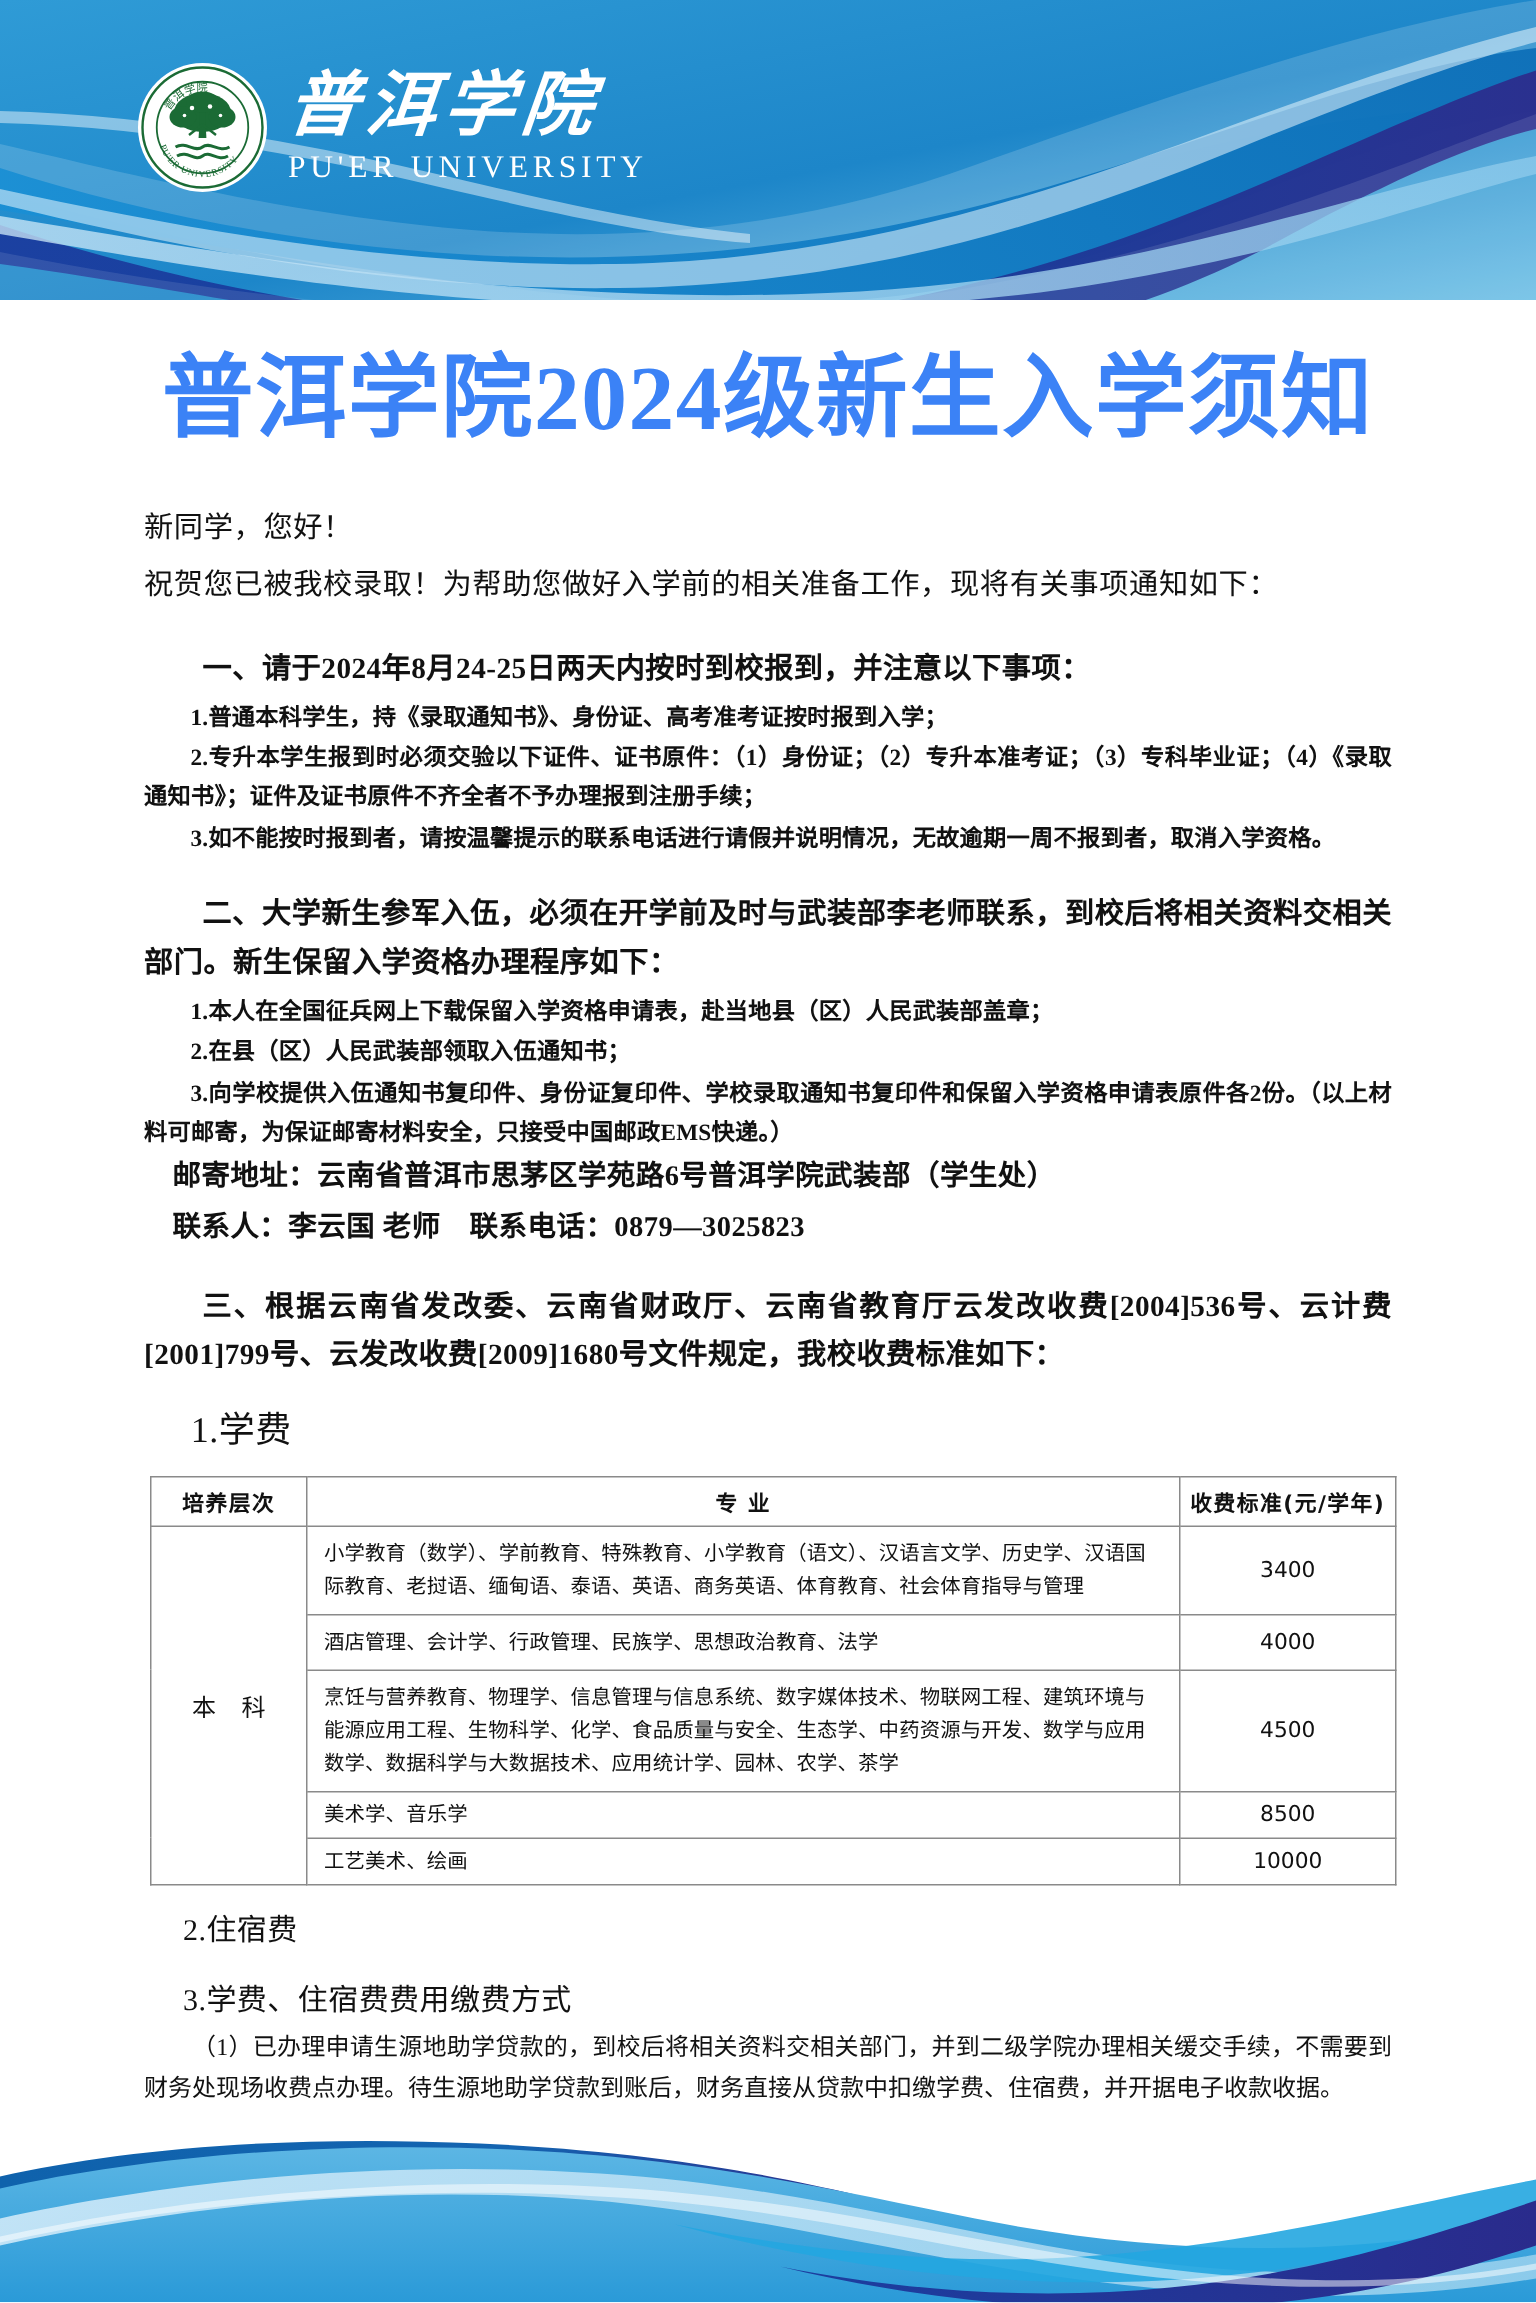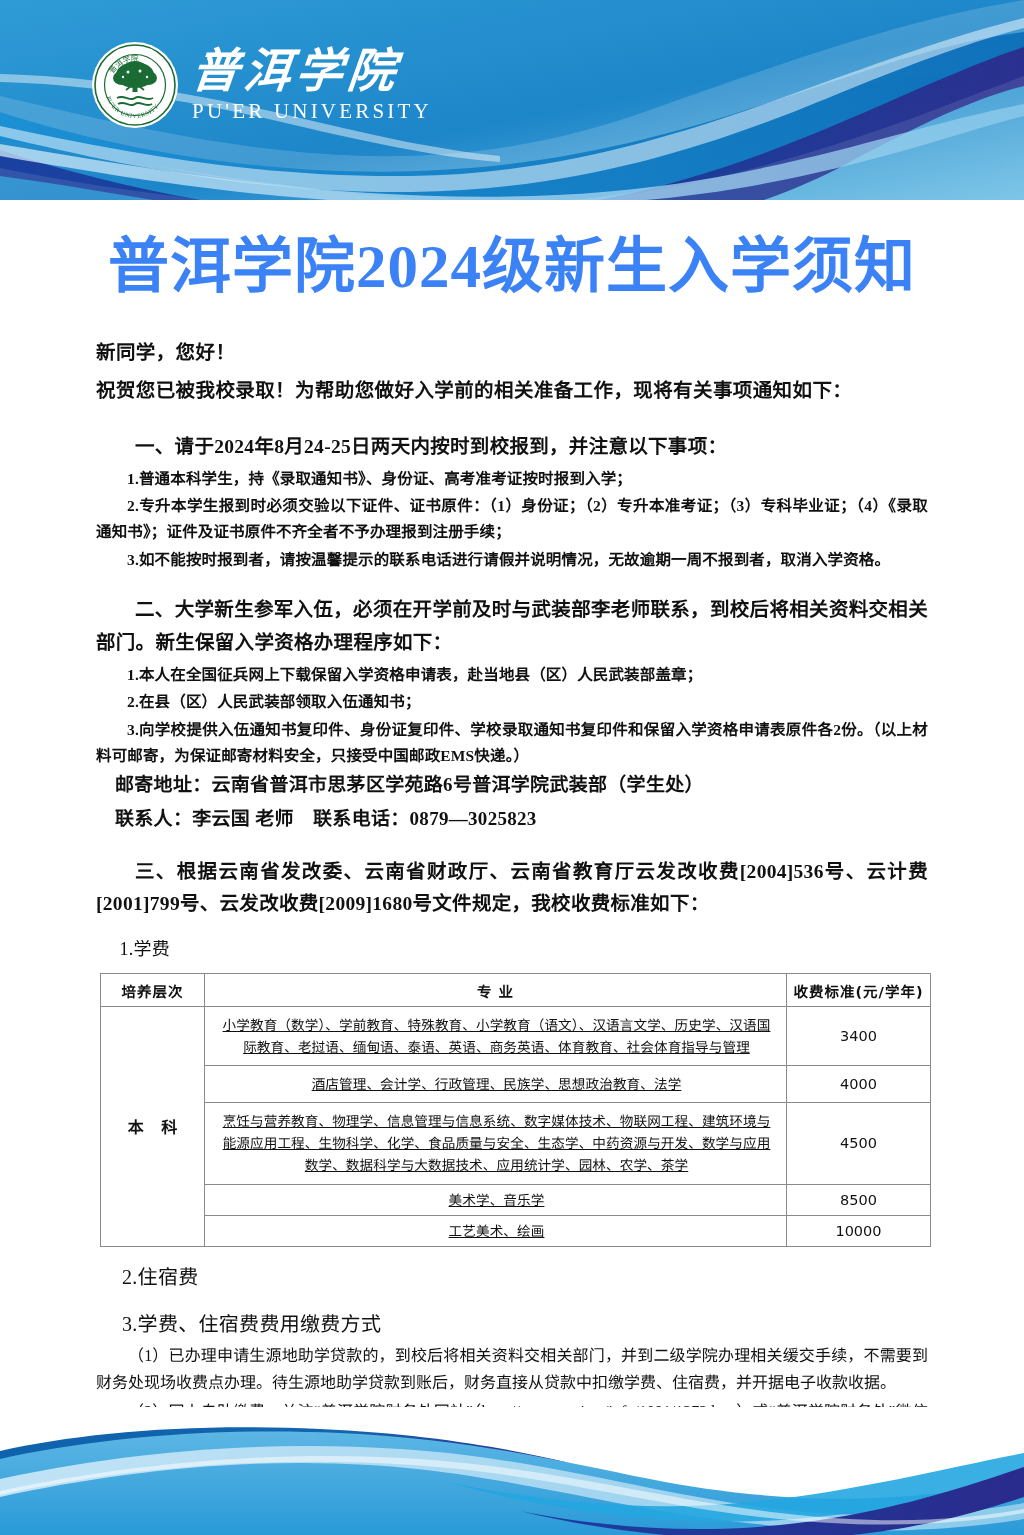--- a/index.html
+++ b/index.html
@@ -93,21 +93,21 @@
     letter-spacing: 1px;
     line-height: 1.1;
     margin: 33px 0 0 0;
     white-space: nowrap;
   }
 
   .body-block { margin-top: 34px; }
 
   .greet {
     font-size: 19.5px;
-    font-weight: bold;
+    font-weight: normal;
     line-height: 1.95;
     letter-spacing: 0.4px;
     text-align: justify;
   }
 
   .sec-head {
     font-size: 19.5px;
     font-weight: bold;
     line-height: 1.72;
     letter-spacing: 0.3px;
@@ -128,21 +128,21 @@
 
   .contact {
     font-size: 19px;
     font-weight: bold;
     line-height: 1.78;
     text-indent: 1em;
     letter-spacing: 0.3px;
   }
 
   .lvl2 {
-    font-size: 18px;
+    font-size: 24px;
     line-height: 1.7;
     text-indent: 1.3em;
     margin-top: 13px;
     letter-spacing: 0.3px;
   }
   .lvl2.bigger { font-size: 20px; }
 
   .plain {
     font-size: 15.5px;
     line-height: 1.6;
@@ -179,31 +179,30 @@
     height: 30px;
     letter-spacing: 1px;
   }
   col.c1 { width: 104px; }
   col.c2 { width: 582px; }
   col.c3 { width: 144px; }
 
   td.level {
     text-align: center;
     font-size: 16px;
-    font-weight: bold;
+    font-weight: normal;
     letter-spacing: 6px;
     text-indent: 6px;
   }
   td.major {
     font-size: 13.6px;
     line-height: 1.62;
     padding: 7px 9px 7px 11px;
-    text-align: center;
+    text-align: left;
     letter-spacing: 0.1px;
-    text-decoration: underline;
   }
   td.amount {
     text-align: center;
     font-size: 14.5px;
   }
   tr.slim td.major { padding-top: 4px; padding-bottom: 4px; }
 
   .sec-head.third { line-height: 1.66; }
 </style>
 </head>

